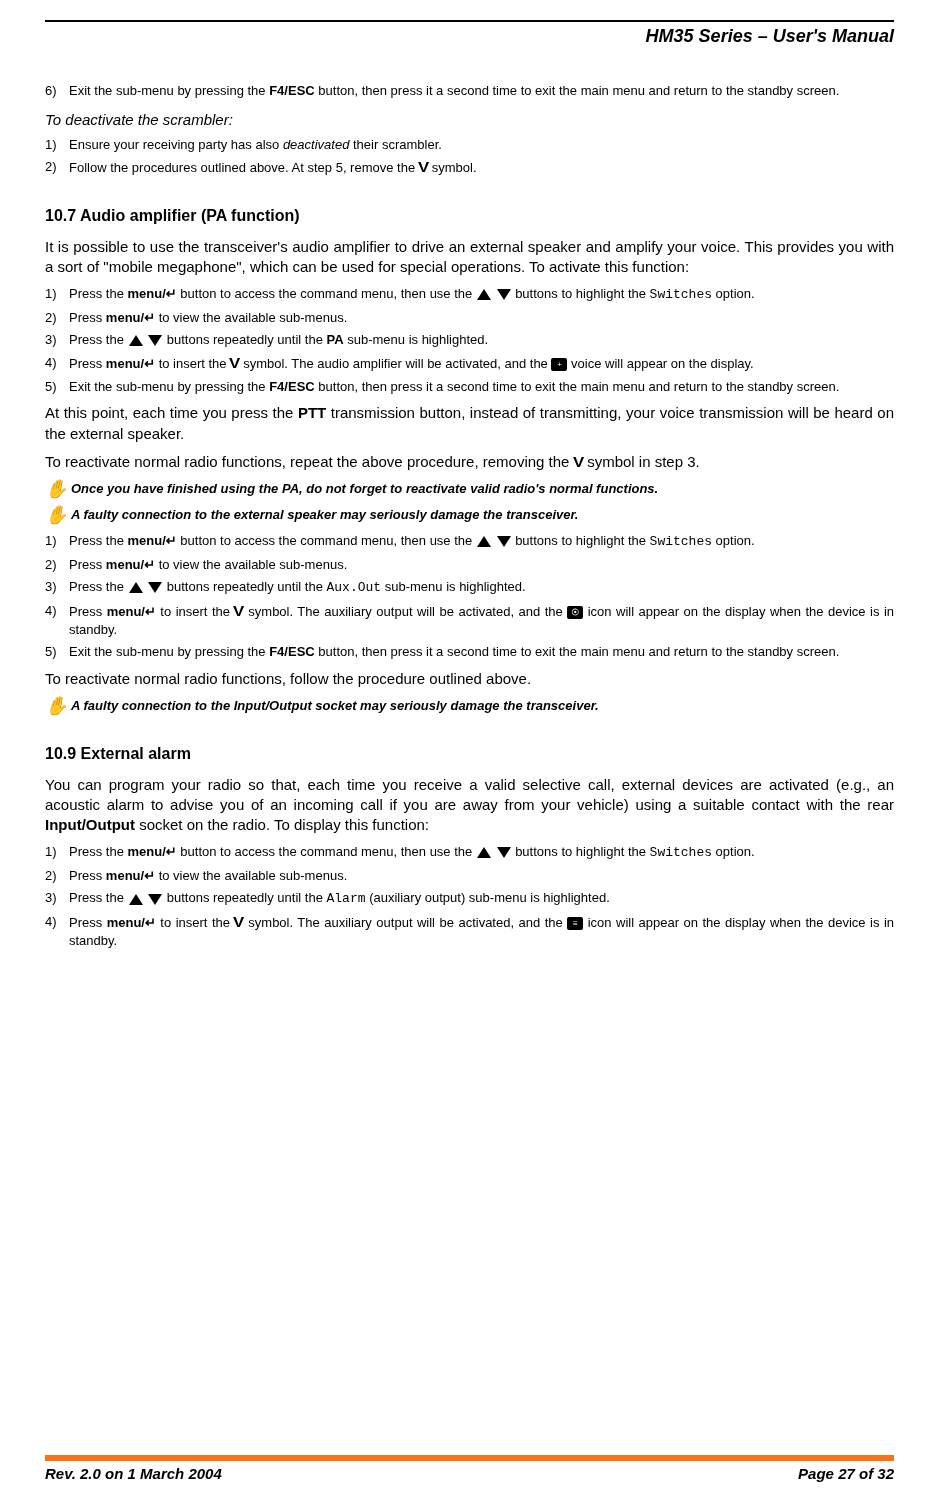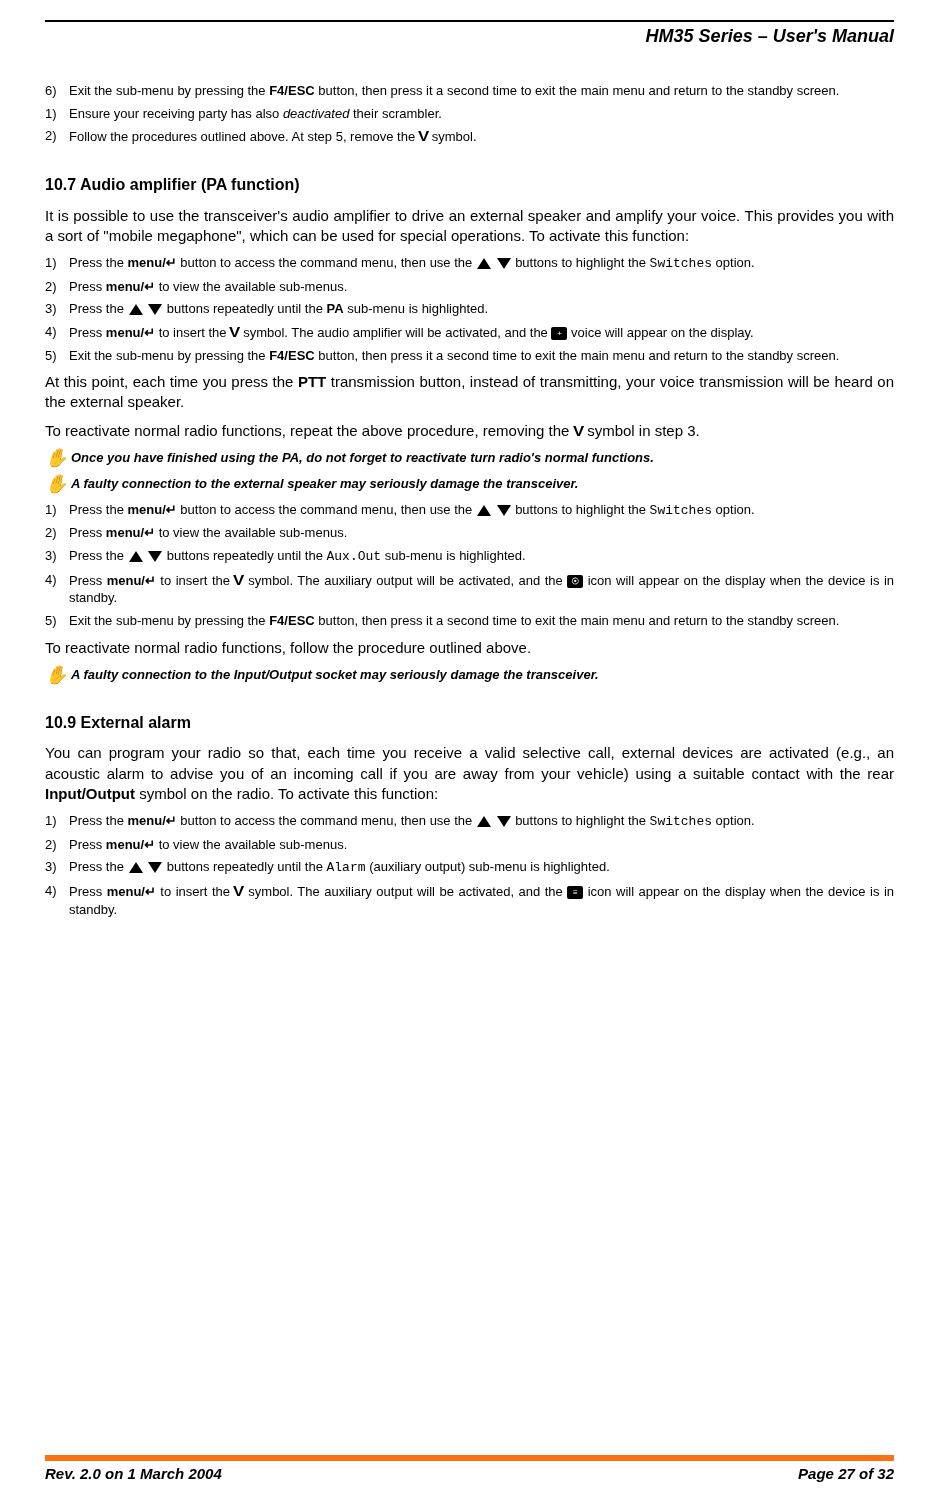--- a/index.html
+++ b/index.html
@@ -139,20 +139,23 @@
 
   <div class="content">
 
     <div class="step">
       <div class="step-num">6)</div>
       <div class="step-text">
         <span>Exit the sub-menu by pressing the </span><span class="bold"><span>F4/E</span><span class="smallcaps">SC</span></span><span> button, then press it a second time to exit the main menu and return to the standby screen.</span>
       </div>
     </div>
 
+    <div class="sub-heading">
+      <span>To deactivate the scrambler</span><span>:</span>
+    </div>
 
     <div class="step">
       <div class="step-num">1)</div>
       <div class="step-text">
         <span>Ensure your receiving party has also </span><span class="ital">deactivated</span><span> their scrambler.</span>
       </div>
     </div>
     <div class="step">
       <div class="step-num">2)</div>
       <div class="step-text">
@@ -196,21 +199,21 @@
 
     <p class="body-p">
       <span>At this point, each time you press the </span><span class="bold">PTT</span><span> transmission button, instead of transmitting, your voice transmission will be heard on the external speaker.</span>
     </p>
     <p class="body-p">
       <span>To reactivate normal radio functions, repeat the above procedure, removing the </span><span class="check-v">V</span><span> symbol in step 3.</span>
     </p>
 
     <div class="note">
       <div class="note-icon">✋</div>
-      <div>Once you have finished using the PA, do not forget to reactivate turn radio's normal functions.</div>
+      <div>Once you have finished using the PA, do not forget to reactivate valid radio's normal functions.</div>
     </div>
     <div class="note">
       <div class="note-icon">✋</div>
       <div>A faulty connection to the external speaker may seriously damage the transceiver.</div>
     </div>
 
 
     <div class="step">
       <div class="step-num">1)</div>
       <div class="step-text">
@@ -244,21 +247,21 @@
 
     <p class="body-p">To reactivate normal radio functions, follow the procedure outlined above.</p>
 
     <div class="note">
       <div class="note-icon">✋</div>
       <div>A faulty connection to the Input/Output socket may seriously damage the transceiver.</div>
     </div>
 
     <div class="section-heading">10.9  External alarm</div>
     <p class="body-p">
-      <span>You can program your radio so that, each time you receive a valid selective call, external devices are activated (e.g., an acoustic alarm to advise you of an incoming call if you are away from your vehicle) using a suitable contact with the rear </span><span class="bold">Input/Output</span><span> symbol on the radio.  To activate this function:</span>
+      <span>You can program your radio so that, each time you receive a valid selective call, external devices are activated (e.g., an acoustic alarm to advise you of an incoming call if you are away from your vehicle) using a suitable contact with the rear </span><span class="bold">Input/Output</span><span> socket on the radio.  To display this function:</span>
     </p>
 
     <div class="step">
       <div class="step-num">1)</div>
       <div class="step-text">
         <span>Press the </span><span class="bold">menu/↵</span><span> button to access the command menu, then use the </span><span class="tri-up"></span> <span class="tri-down"></span><span> buttons to highlight the </span><span class="mono">Switches</span><span> option.</span>
       </div>
     </div>
     <div class="step">
       <div class="step-num">2)</div>

